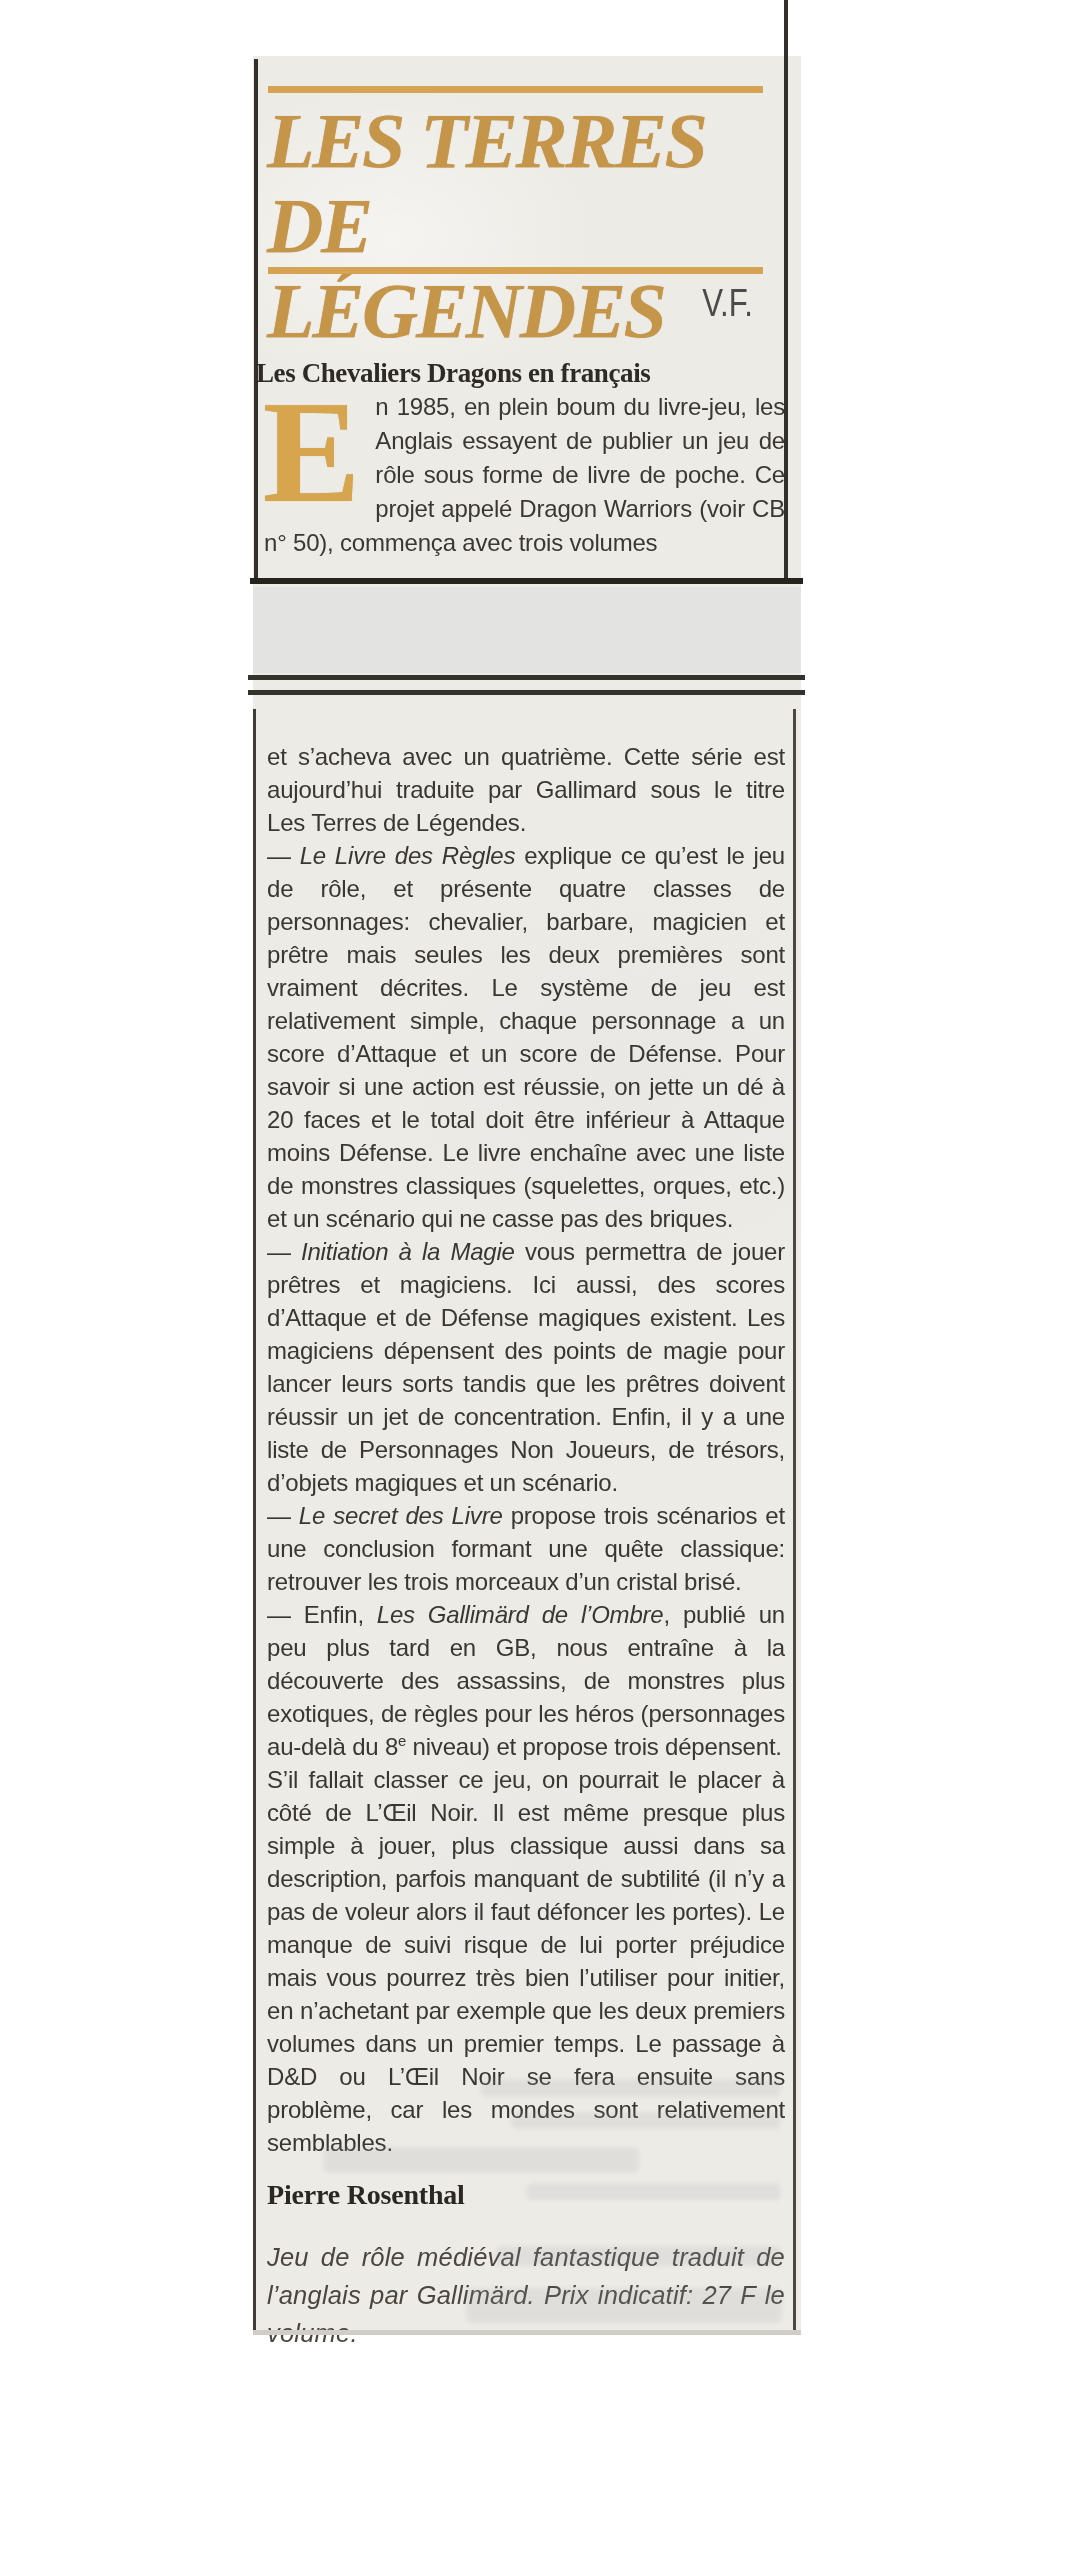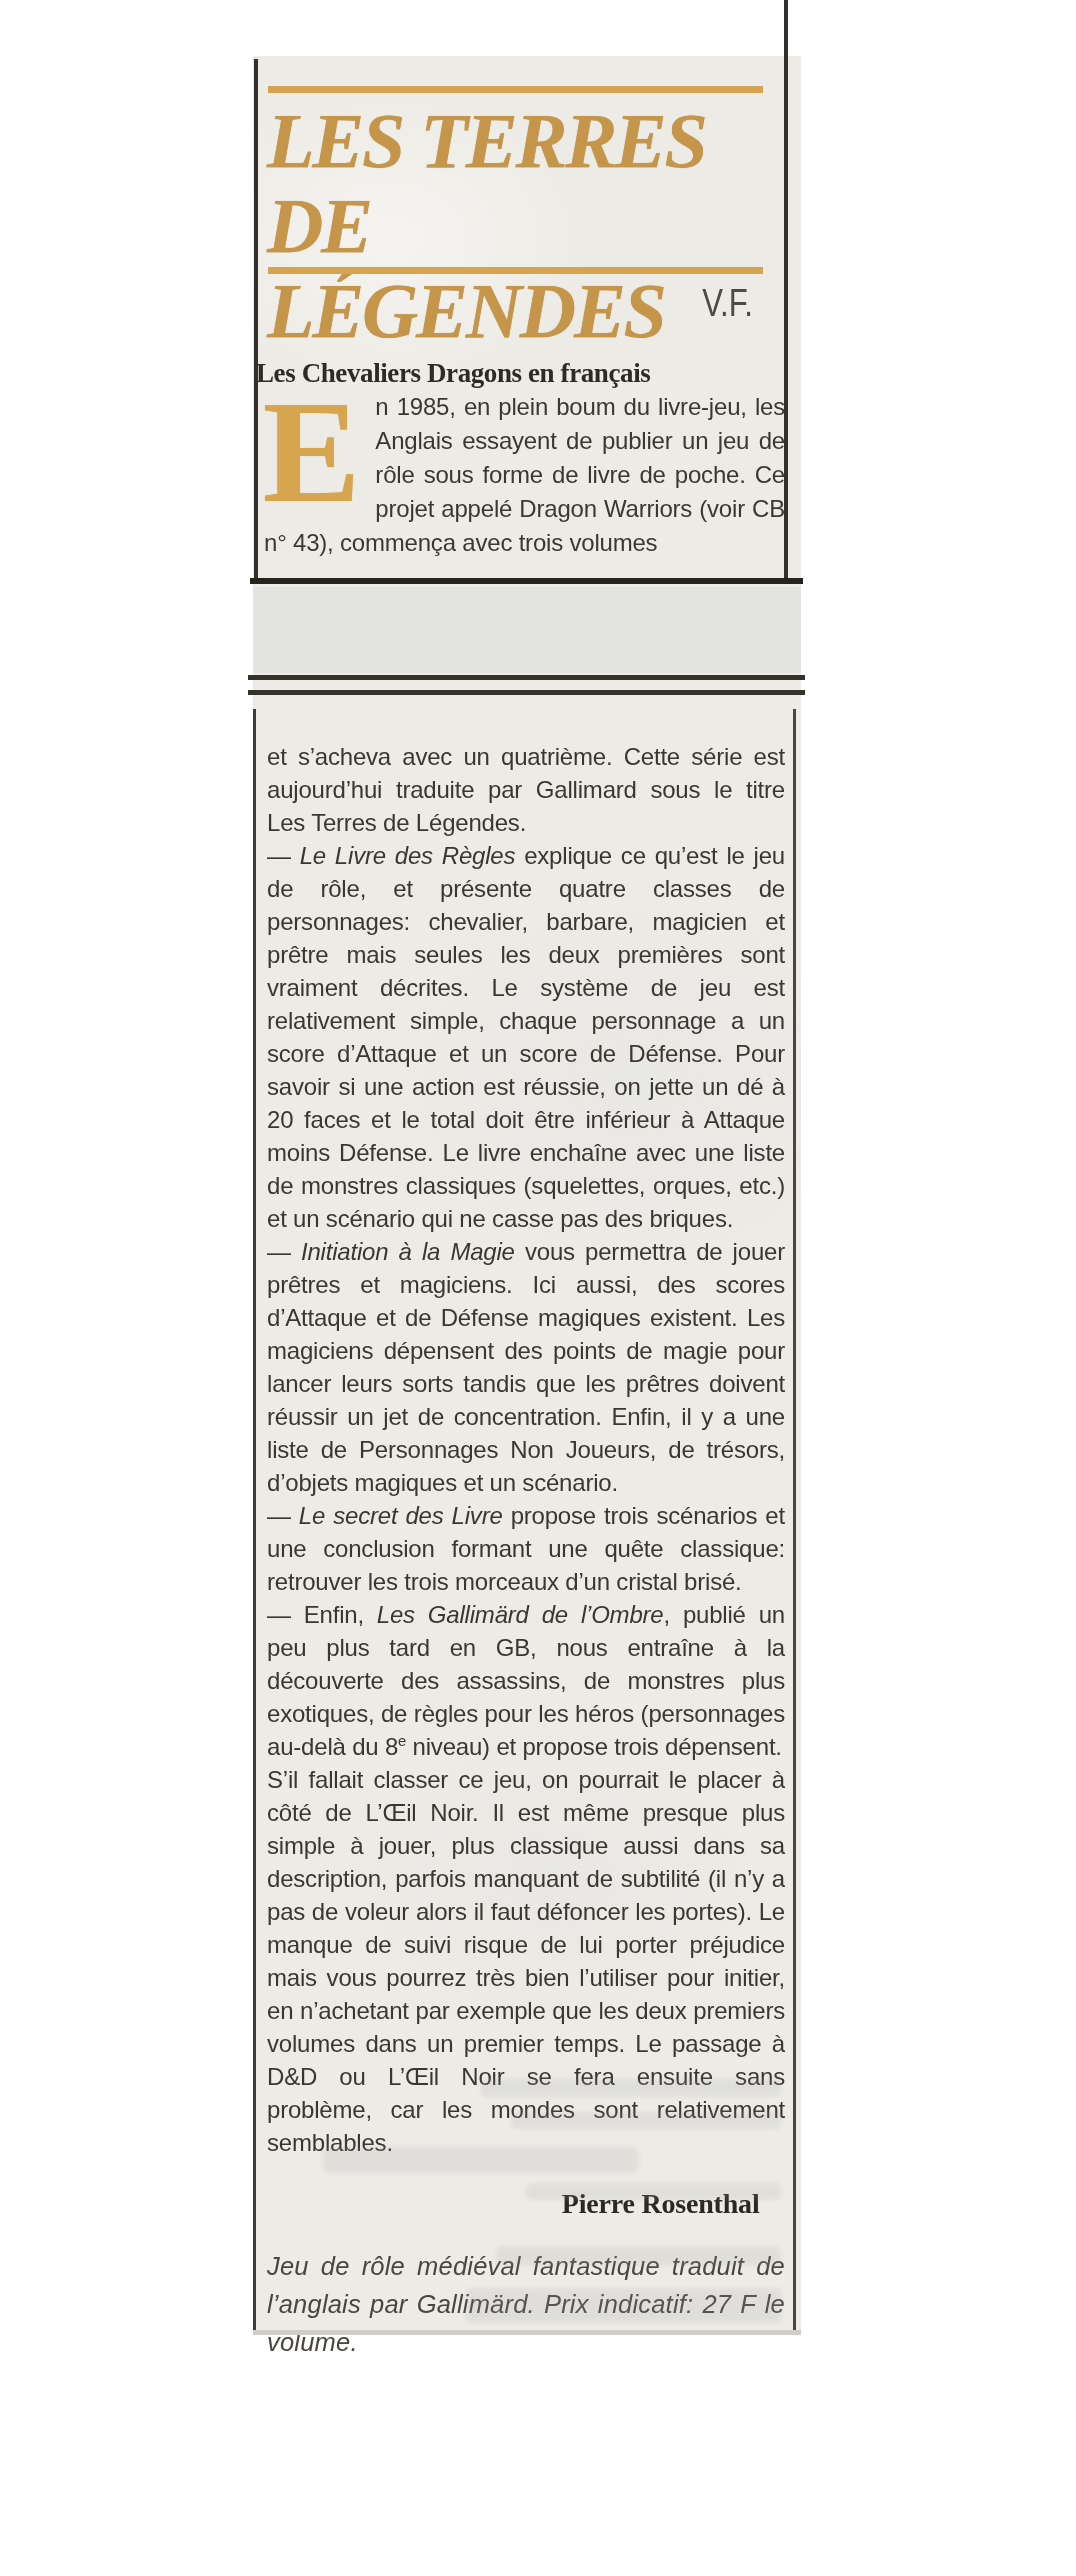--- a/index.html
+++ b/index.html
@@ -47,21 +47,21 @@
   .dbl-1{top:675px;} .dbl-2{top:690px;}
 
   
   .col2-left{left:253px;top:709px;width:3px;height:1623px;background:#403c37;}
   .col2-right{left:793px;top:709px;width:3px;height:1623px;background:#4a4742;}
   .col2-text{left:267px;top:740px;width:518px;color:#3a3731;
       font-size:24px;line-height:33px;letter-spacing:-0.2px;}
   .col2-text p{margin:0;text-align:justify;}
   .col2-text .it{font-style:italic;}
   .col2-text .sup{vertical-align:super;font-size:0.62em;line-height:0;}
-  .byline{margin-top:30px;padding-right:25.5px;text-align:right;color:#2b2823;
+  .byline{margin-top:21px;padding-right:25.5px;text-align:left;color:#2b2823;
       font-family:"Liberation Serif",serif;font-weight:bold;font-size:28px;line-height:30px;}
   .footnote{margin-top:28px;color:#4a463e;font-style:italic;
       font-size:25.5px;line-height:38px;letter-spacing:0.2px;text-align:justify;}
 
   
   .smudge{background:#99a0a9;opacity:.16;filter:blur(2.3px);border-radius:6px;}
 </style>
 </head>
 <body>
 
@@ -80,21 +80,21 @@
     <div>DE LÉGENDES</div>
   </div>
 
   <div class="abs gold-rule gold-mid"></div>
 
   <div class="abs vf">V.F.</div>
 
   <div class="abs intro-heading">Les Chevaliers Dragons en français</div>
 
   <div class="abs intro-body">
-    <span class="dropcap">E</span><span>n 1985, en plein boum du livre-jeu, les Anglais essayent de publier un jeu de rôle sous forme de livre de poche. Ce projet appelé Dragon Warriors (voir CB n° 43), commença avec trois volumes</span>
+    <span class="dropcap">E</span><span>n 1985, en plein boum du livre-jeu, les Anglais essayent de publier un jeu de rôle sous forme de livre de poche. Ce projet appelé Dragon Warriors (voir CB n° 50), commença avec trois volumes</span>
   </div>
 
   <div class="abs grey-band"></div>
   <div class="abs dbl-rule dbl-1"></div>
   <div class="abs dbl-rule dbl-2"></div>
 
   <div class="abs col2-left"></div>
   <div class="abs col2-right"></div>
 
   <div class="abs col2-text">

